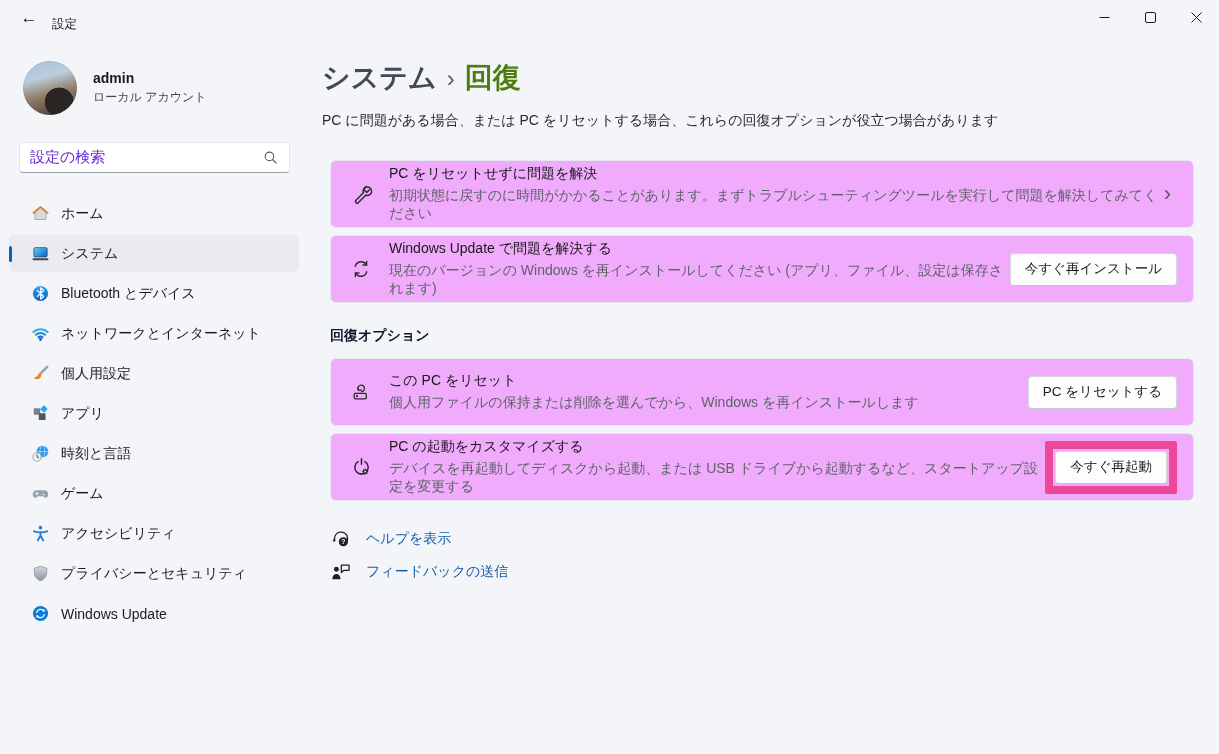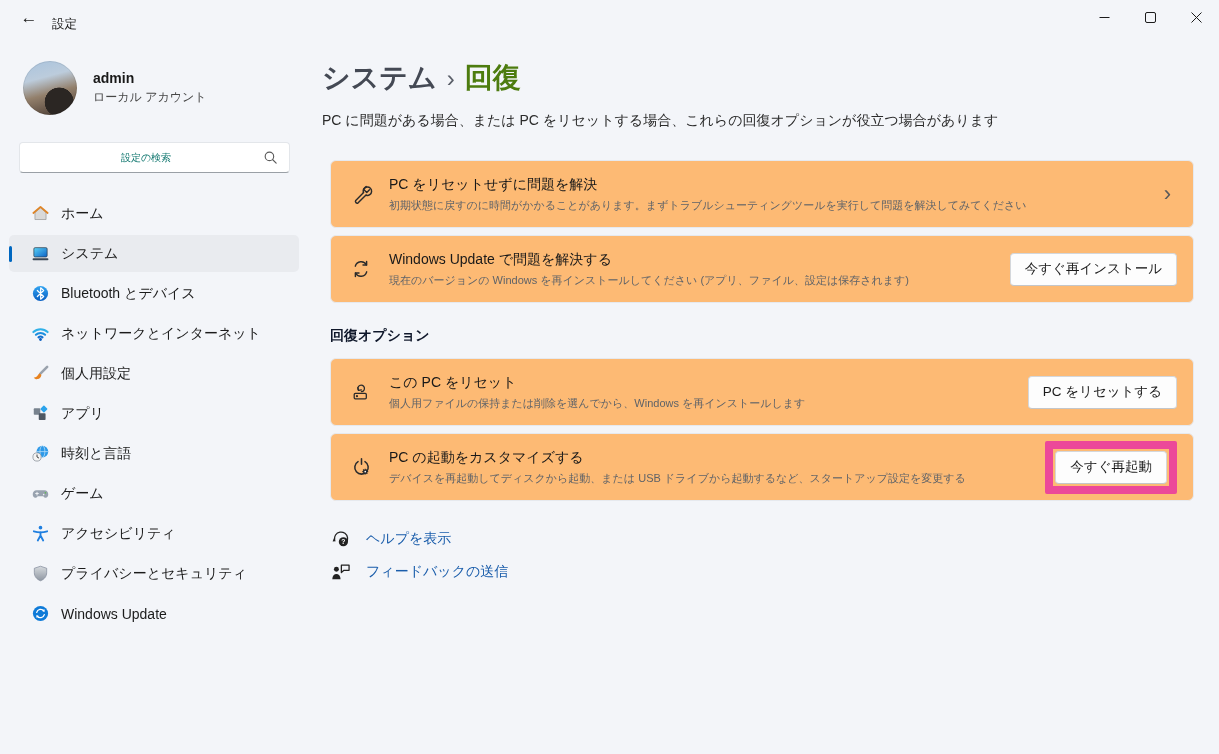--- a/index.html
+++ b/index.html
@@ -26,45 +26,45 @@
       radial-gradient(circle at 67% 76%, #2b2623 0 26%, rgba(0,0,0,0) 27%),
       radial-gradient(circle at 66% 58%, #caa36a 0 9%, rgba(0,0,0,0) 10%),
       linear-gradient(165deg,#a9c3dd 0%,#bcccdc 32%,#93806c 58%,#6d5c4e 78%,#3c332c 100%);
     box-shadow:0 0 0 1px rgba(0,0,0,.08) inset; }
   .user-meta { margin-left:16px; }
   .user-name { font-size:14px; font-weight:bold; color:#191919; }
   .user-type { font-size:12px; color:#474747; margin-top:3px; }
   .search-box { position:relative; margin:27px 14px 0 15px; height:31px;
     background:#fff; border:1px solid #e3e6ea; border-bottom:1px solid #9aa0a6;
     border-radius:4px; display:flex; align-items:center; padding:0 10px; }
-  .search-ph { font-size:10px; color:#0f766e; flex:1;text-align:center; }
+  .search-ph { font-size:15px; color:#6d28d9; flex:1; }
   .nav { margin:22px 5px 0 5px; }
   .nav-item { position:relative; height:37px; margin-bottom:3px; border-radius:5px;
     display:flex; align-items:center; padding-left:22px; cursor:pointer; }
   .nav-item.selected { background:#e9ebef; }
   .nav-indicator { position:absolute; left:0; top:50%; transform:translateY(-50%);
     width:3px; height:16px; border-radius:2px; background:#0067c0; }
   .nav-icon { width:19px; height:19px; margin-right:11px; display:flex; align-items:center; justify-content:center; }
   .nav-icon svg { display:block; }
   .nav-label { font-size:14px; color:#1b1b1b; white-space:nowrap; }
   
   .main { position:absolute; left:322px; top:48px; width:880px; }
   .page-title { margin-top:11px; font-size:28px; line-height:38px; font-weight:600; }
   .crumb-parent { color:#444954; }
   .crumb-sep { color:#5a5f69; font-weight:400; margin:0 10px; font-size:24px; }
   .crumb-current { color:#4d7c0f; }
   .page-desc { margin-top:14px; font-size:14px; color:#2b2b2b; }
   .cards { margin-top:30px; margin-left:8px; width:864px; }
   .card { display:flex; align-items:center; height:68px; padding:0 16px;
-    background:#fdba74; border:1px solid #e6e9ee; border-radius:6px; margin-bottom:7px; }
+    background:#f0abfc; border:1px solid #e6e9ee; border-radius:6px; margin-bottom:7px; }
   .card-icon { width:24px; height:24px; margin:0 16px 0 2px; flex:0 0 24px;
     display:flex; align-items:center; justify-content:center; }
   .card-text { flex:1; min-width:0; }
   .card-title { font-size:14px; color:#191919; }
-  .card-sub { font-size:11px; color:#5f6368; margin-top:4px; }
+  .card-sub { font-size:14px; color:#5f6368; margin-top:4px; }
   .chevron { font-size:22px; color:#5a5a5a; margin-right:6px; font-weight:400; }
   .btn { height:33px; padding:0 14px; font-size:13.5px; color:#1b1b1b;
     background:#fdfdfd; border:1px solid #d4d7db; border-bottom-color:#c3c6ca;
     border-radius:4px; white-space:nowrap; cursor:pointer;
     font-family:"Liberation Sans","DejaVu Sans",sans-serif; }
   .red-annotation { border:8px solid #ec4899; border-radius:2px; padding:2px; display:inline-block; }
   .section-header { margin-top:24px; margin-bottom:13px; font-size:14px; font-weight:600; color:#0f172a; }
   .links { margin-top:25px; margin-left:8px; }
   .link-row { display:flex; align-items:center; height:26px; margin-bottom:7px; cursor:pointer; width:max-content; }
   .link-icon { width:22px; height:22px; margin-right:14px; display:flex; align-items:center; justify-content:center; }

